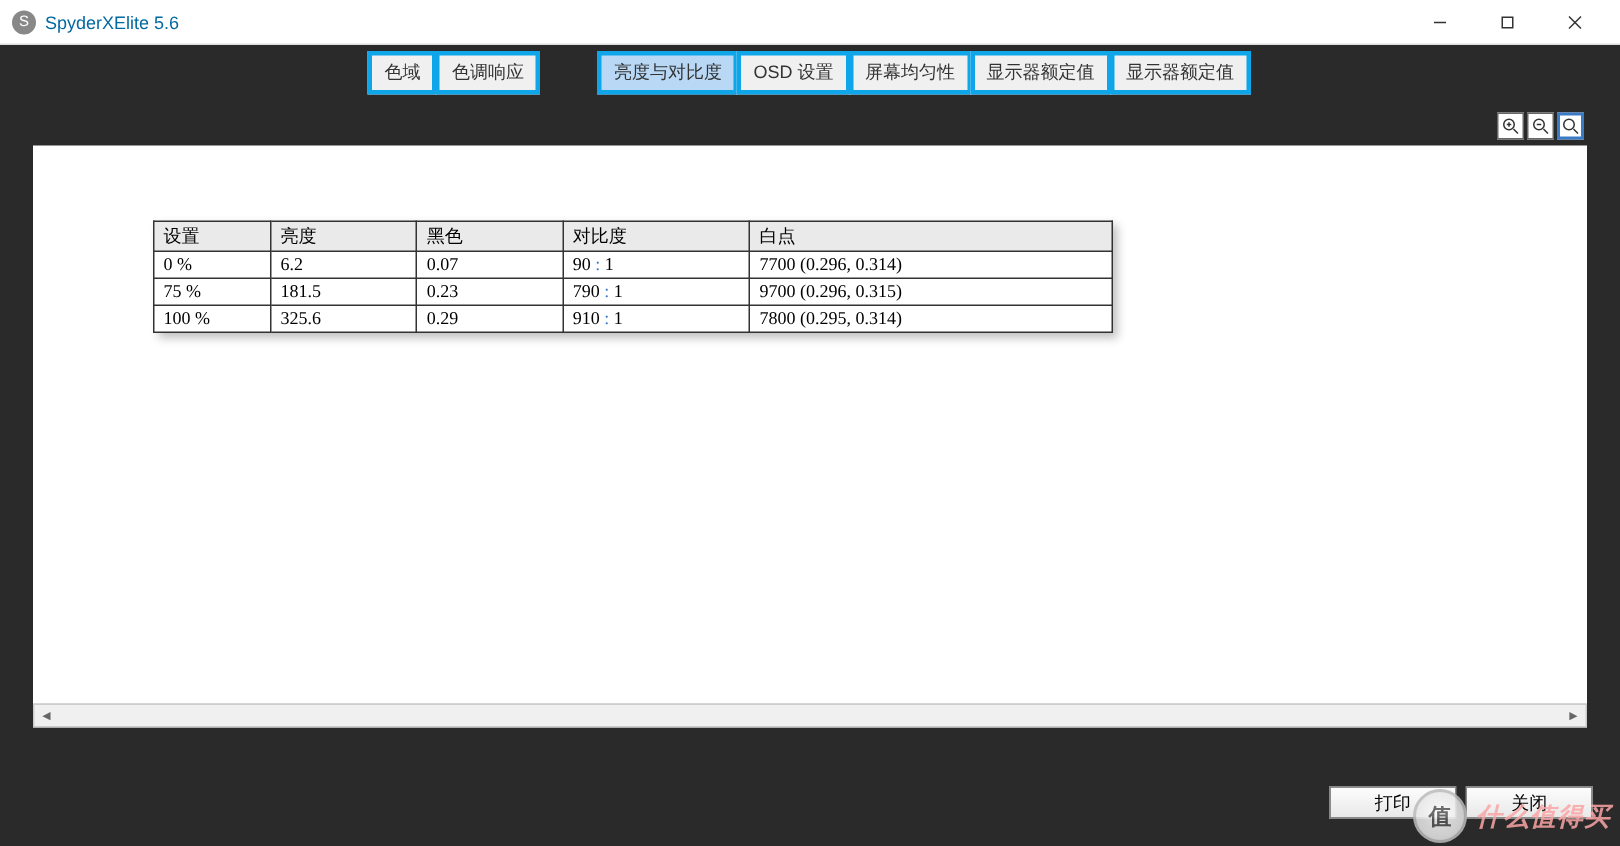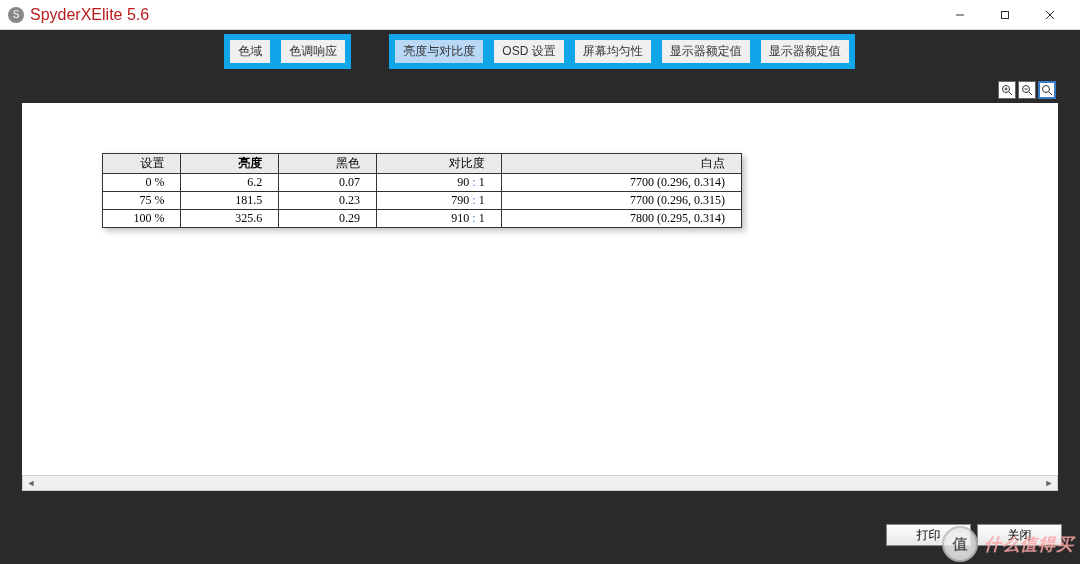--- a/index.html
+++ b/index.html
@@ -1,45 +1,45 @@
 <!DOCTYPE html>
 <html><head>
 <meta charset="utf-8">
 <style>
 * { box-sizing: border-box; margin: 0; padding: 0; }
 body { font-family: "Microsoft YaHei", Arial, sans-serif; background: #fff; width: 1080px; height: 564px; overflow: hidden; position: relative; }
 
 .titlebar { height: 30px; background: #fff; display: flex; align-items: center; padding: 0 8px; border-bottom: 1px solid #ddd; }
 .titlebar .app-icon { width: 16px; height: 16px; border-radius: 50%; background: #888; color: #fff; font-size: 10px; display: flex; align-items: center; justify-content: center; margin-right: 6px; }
-.titlebar .title { font-size: 16px; color: #b91c1c; flex: 1; }
+.titlebar .title { font-size: 12px; color: #0369a1; flex: 1; }
 .titlebar .win-controls { display: flex; gap: 0; }
 .titlebar .win-btn { width: 45px; height: 28px; display: flex; align-items: center; justify-content: center; cursor: pointer; }
 .titlebar .win-btn svg { width: 10px; height: 10px; }
 
 .dark-area { background: #2a2a2a; height: 534px; position: relative; padding: 4px 4px 0 4px; }
 
 .tab-strip { display: flex; justify-content: center; background: #2a2a2a; padding: 0; }
-.tab { background: #f0f0f0; border: 6px solid #0ea5e9; padding: 3px 8px; font-size: 12px; color: #333; cursor: pointer; position: relative; margin-left: -1px; }
+.tab { background: #f0f0f0; border: 3px solid #0ea5e9; padding: 3px 8px; font-size: 12px; color: #333; cursor: pointer; position: relative; margin-left: -1px; }
 .tab.active { background: #b8d8f5; margin-left: 38px; }
 
 .content-frame { background: #2a2a2a; padding: 8px 18px 0 18px; }
 
 .zoom-bar { display: flex; justify-content: flex-end; gap: 2px; padding: 4px 2px; }
 .zoom-btn { width: 18px; height: 18px; border: 1px solid #666; background: #fff; display: flex; align-items: center; justify-content: center; cursor: pointer; }
 .zoom-btn.active { border: 2px solid #3a7bc8; }
 .zoom-btn svg { width: 12px; height: 12px; }
 
 .white-panel { background: #fff; height: 372px; overflow: auto; position: relative; padding: 50px 80px 20px 80px; }
 .page-heading { font-size: 15px; color: #333; margin-bottom: 30px; }
 
 .data-table { border-collapse: collapse; width: 640px; box-shadow: 3px 3px 6px rgba(0,0,0,0.25); }
-.data-table th, .data-table td { border: 1px solid #333; padding: 1px 16px; font-size: 12px; text-align: right; font-weight: normal; font-family: "SimSun", serif; }
+.data-table th, .data-table td { border: 1px solid #333; padding: 1px 6px; font-size: 12px; text-align: left; font-weight: normal; font-family: "SimSun", serif; }
 .data-table th { background: #eaeaea; }
 .data-table .col-setting { width: 80px; }
-.data-table .col-bright { width: 100px; font-weight: bold; }
+.data-table .col-bright { width: 100px; }
 .data-table .col-black { width: 100px; }
 .data-table .col-contrast { width: 128px; }
 .data-table .col-white { width: 250px; font-family: Liberation Mono, monospace; }
 .contrast-colon { color: #3a7bc8; margin: 0 3px; }
 
 .hscroll { height: 16px; background: #f0f0f0; border: 1px solid #ccc; display: flex; align-items: center; }
 .hscroll .arrow { width: 16px; height: 14px; display: flex; align-items: center; justify-content: center; color: #666; font-size: 9px; cursor: pointer; }
 .hscroll .track { flex: 1; }
 
 .bottom-bar { position: absolute; bottom: 18px; right: 18px; display: flex; gap: 6px; }
@@ -130,21 +130,21 @@
               <td>6.2</td>
               <td>0.07</td>
               <td>90<span class="contrast-colon">:</span>1</td>
               <td>7700 (0.296, 0.314)</td>
             </tr>
             <tr>
               <td>75 %</td>
               <td>181.5</td>
               <td>0.23</td>
               <td>790<span class="contrast-colon">:</span>1</td>
-              <td>7700 (0.296, 0.315)</td>
+              <td>9700 (0.296, 0.315)</td>
             </tr>
             <tr>
               <td>100 %</td>
               <td>325.6</td>
               <td>0.29</td>
               <td>910<span class="contrast-colon">:</span>1</td>
               <td>7800 (0.295, 0.314)</td>
             </tr>
           </tbody>
       </table>

